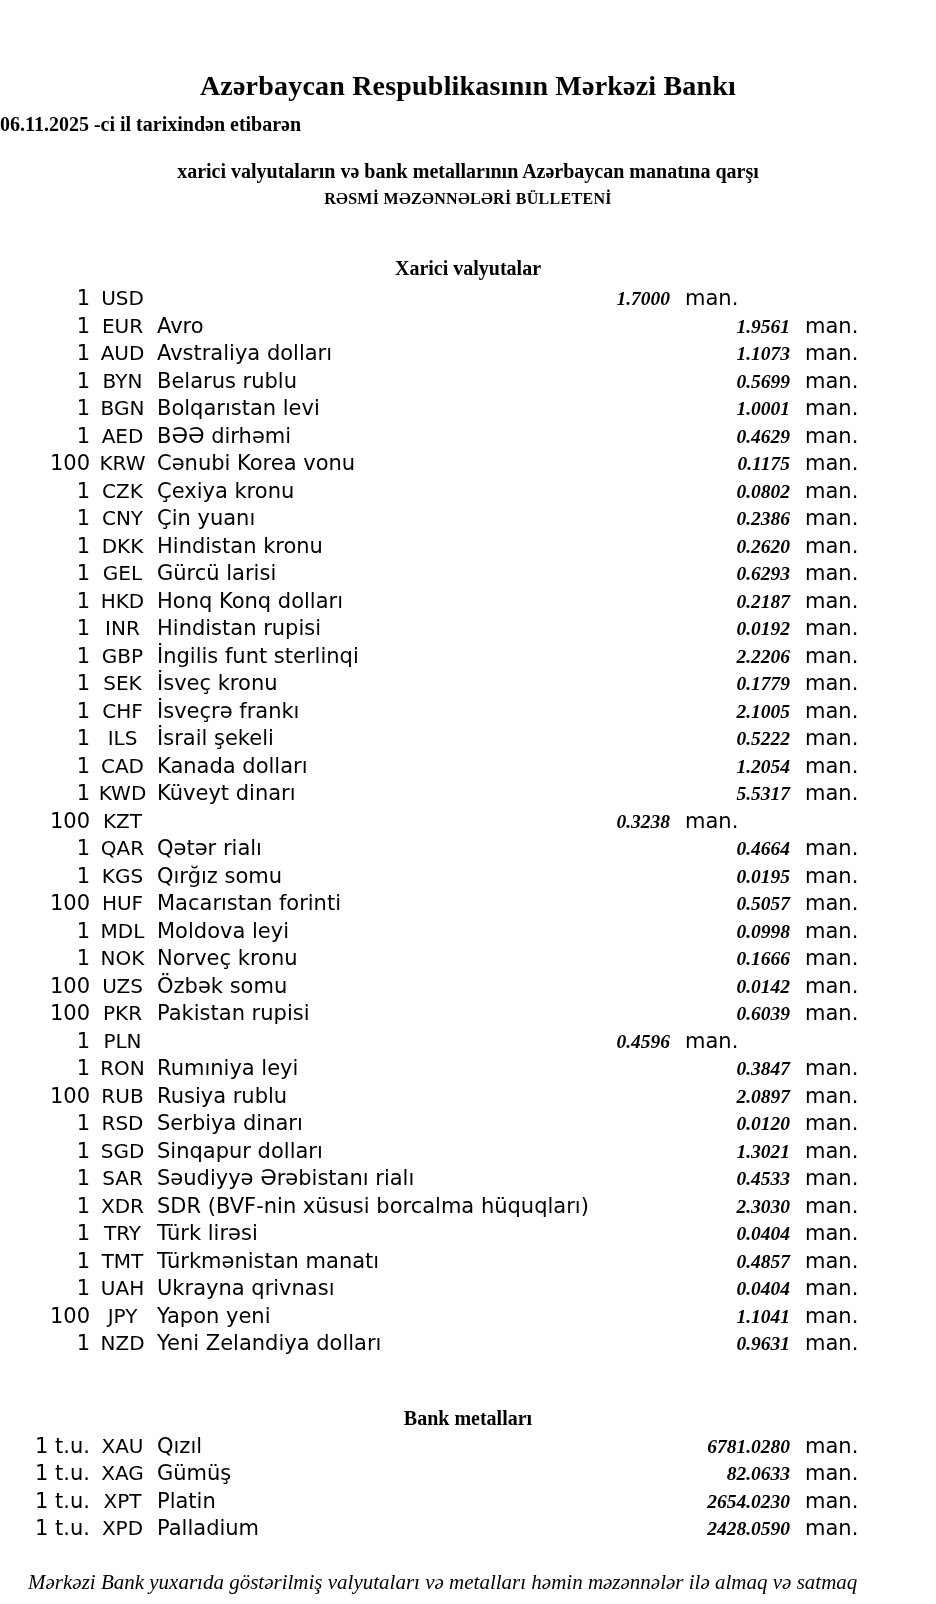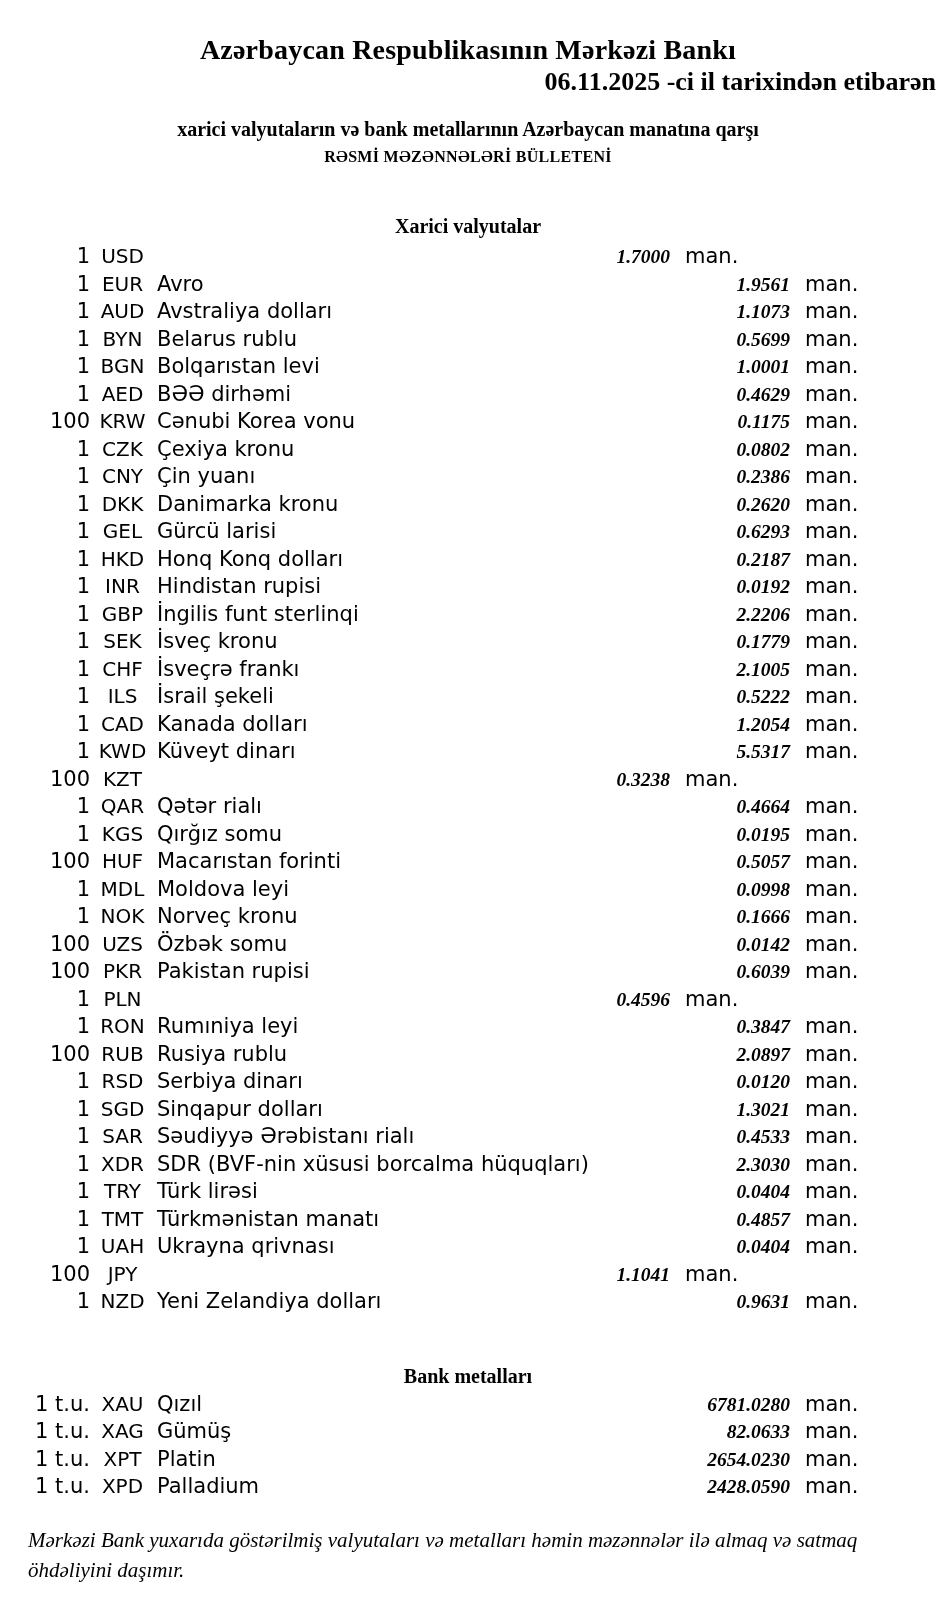--- a/index.html
+++ b/index.html
@@ -12,34 +12,34 @@
     overflow: hidden;
   }
   .page {
     width: 936px;
     height: 1604px;
     background: #ffffff;
     position: relative;
   }
   
   .bank-title {
-    margin-top: 33px;
+    margin-top: 69px;
     text-align: center;
     font-family: "Liberation Serif", serif;
     font-weight: bold;
     font-size: 28px;
     line-height: 34px;
     letter-spacing: 0.2px;
   }
   .date-line {
-    margin-top: 1px;
-    text-align: right;
-    font-family: "Liberation Serif", serif;
-    font-weight: bold;
-    font-size: 26px;
+    margin-top: 7px;
+    text-align: left;
+    font-family: "Liberation Serif", serif;
+    font-weight: bold;
+    font-size: 20px;
     line-height: 28px;
   }
   .subject-line {
     margin-top: 19px;
     text-align: center;
     font-family: "Liberation Serif", serif;
     font-weight: bold;
     font-size: 20px;
     line-height: 28px;
   }
@@ -186,21 +186,21 @@
     <span class="qty">1</span>
     <span class="code">CNY</span>
     <span class="name">Çin yuanı</span>
     <span class="rate">0.2386</span>
     <span class="unit">man.</span>
   </div>
 
   <div class="row">
     <span class="qty">1</span>
     <span class="code">DKK</span>
-    <span class="name">Danimarka kronu</span>
+    <span class="name">Hindistan kronu</span>
     <span class="rate">0.2620</span>
     <span class="unit">man.</span>
   </div>
 
   <div class="row">
     <span class="qty">1</span>
     <span class="code">GEL</span>
     <span class="name">Gürcü larisi</span>
     <span class="rate">0.6293</span>
     <span class="unit">man.</span>
@@ -408,20 +408,21 @@
     <span class="qty">1</span>
     <span class="code">UAH</span>
     <span class="name">Ukrayna qrivnası</span>
     <span class="rate">0.0404</span>
     <span class="unit">man.</span>
   </div>
 
   <div class="row">
     <span class="qty">100</span>
     <span class="code">JPY</span>
+    <span class="name">Yapon yeni</span>
     <span class="rate">1.1041</span>
     <span class="unit">man.</span>
   </div>
 
   <div class="row">
     <span class="qty">1</span>
     <span class="code">NZD</span>
     <span class="name">Yeni Zelandiya dolları</span>
     <span class="rate">0.9631</span>
     <span class="unit">man.</span>

